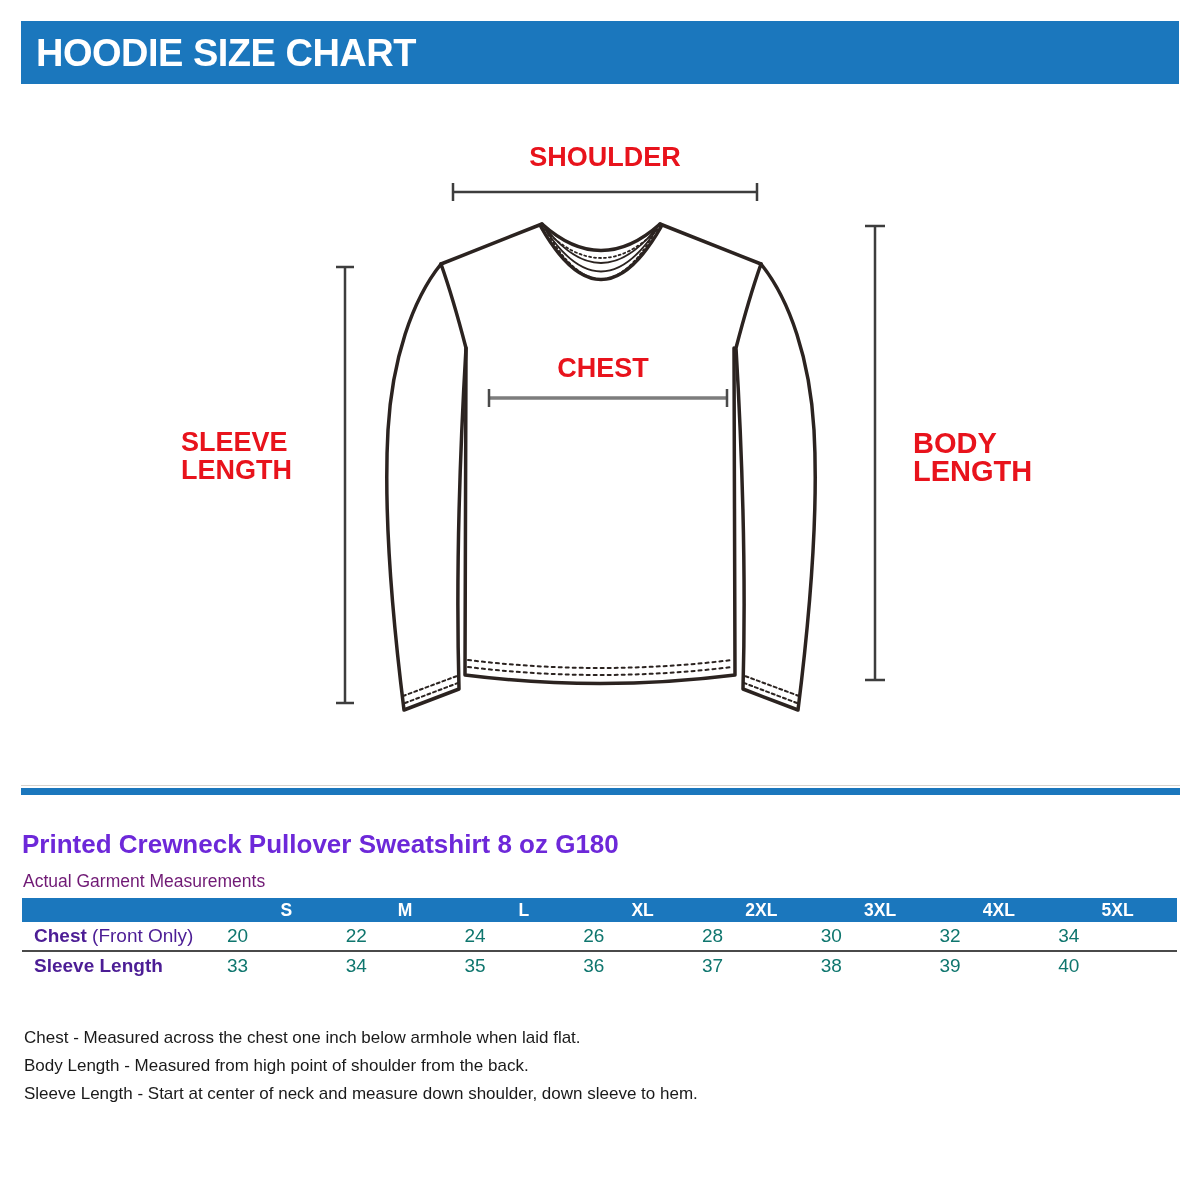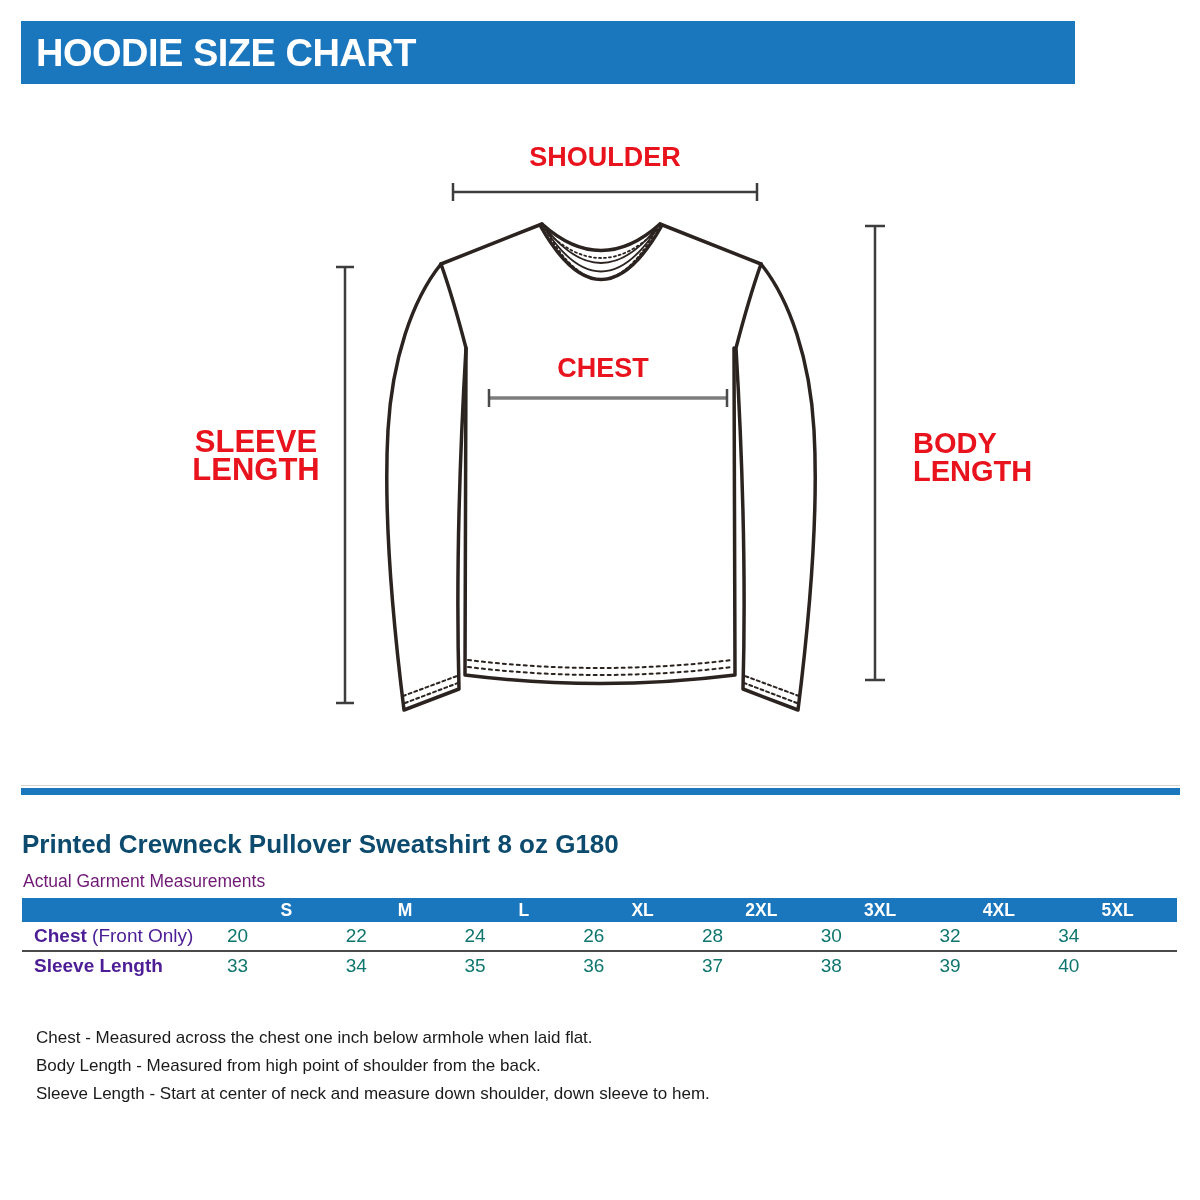--- a/index.html
+++ b/index.html
@@ -1,39 +1,39 @@
 <!DOCTYPE html>
 <html><head>
 <meta charset="utf-8">
 <style>
   html,body{margin:0;padding:0;}
   body{
     width:1200px;height:1200px;position:relative;background:#ffffff;
     font-family:"Liberation Sans","DejaVu Sans",sans-serif;overflow:hidden;
   }
   .banner{
-    position:absolute;left:21px;top:21px;width:1054px;height:63px;
+    position:absolute;left:21px;top:21px;width:1158px;height:63px;
     background:#1B77BD;display:flex;align-items:center;
   }
   .banner-title{
     color:#ffffff;font-size:38px;font-weight:bold;letter-spacing:-0.5px;
     padding-left:15px;line-height:1;
   }
   .diagram-svg{position:absolute;left:0;top:0;width:1200px;height:786px;}
   .meas-label{
     position:absolute;color:#E8131C;font-weight:bold;line-height:28px;
   }
   .lbl-shoulder{top:143px;left:455px;width:300px;text-align:center;font-size:27px;}
   .lbl-chest{top:354px;left:483px;width:240px;text-align:center;font-size:27px;}
-  .lbl-sleeve{top:428px;left:181px;width:150px;text-align:center;font-size:31px;}
+  .lbl-sleeve{top:428px;left:181px;width:150px;text-align:left;font-size:27px;}
   .lbl-body{top:429px;left:913px;width:180px;text-align:left;font-size:29px;}
   .divider-thin{position:absolute;left:21px;top:785px;width:1159px;height:1px;background:#d7d2cc;}
   .divider-blue{position:absolute;left:21px;top:788px;width:1159px;height:7px;background:#1B77BD;}
   .product-title{
-    position:absolute;left:22px;top:829px;font-size:26px;font-weight:bold;color:#0c4a6e;
+    position:absolute;left:22px;top:829px;font-size:26px;font-weight:bold;color:#6d28d9;
   }
   .product-subtitle{
     position:absolute;left:23px;top:871px;font-size:17.5px;color:#701a75;
   }
   table.size-table{
     position:absolute;left:22px;top:898px;width:1155px;
     border-collapse:collapse;table-layout:fixed;
   }
   table.size-table th.size-col{
     background:#1B77BD;color:#ffffff;font-size:17.5px;font-weight:bold;
@@ -42,21 +42,21 @@
   table.size-table th.corner{background:#1B77BD;height:24px;padding:0;}
   table.size-table td{
     height:28px;font-size:19px;color:#0f766e;text-align:left;padding:0;
   }
   table.size-table td.row-label{
     text-align:left;padding-left:12px;font-weight:bold;color:#4c1d95;
   }
   table.size-table td.row-label .suffix{font-weight:normal;}
   table.size-table tr.sep td{border-bottom:2px solid #4a4a4a;}
   .footnotes{
-    position:absolute;left:36px;top:1024px;font-size:17px;color:#1a1a1a;line-height:28px;
+    position:absolute;left:24px;top:1024px;font-size:17px;color:#1a1a1a;line-height:28px;
   }
 </style>
 </head>
 <body>
 
 <div class="banner">
   <span class="banner-title">HOODIE SIZE CHART</span>
 </div>
 
 <svg class="diagram-svg" viewBox="0 0 1200 786">

